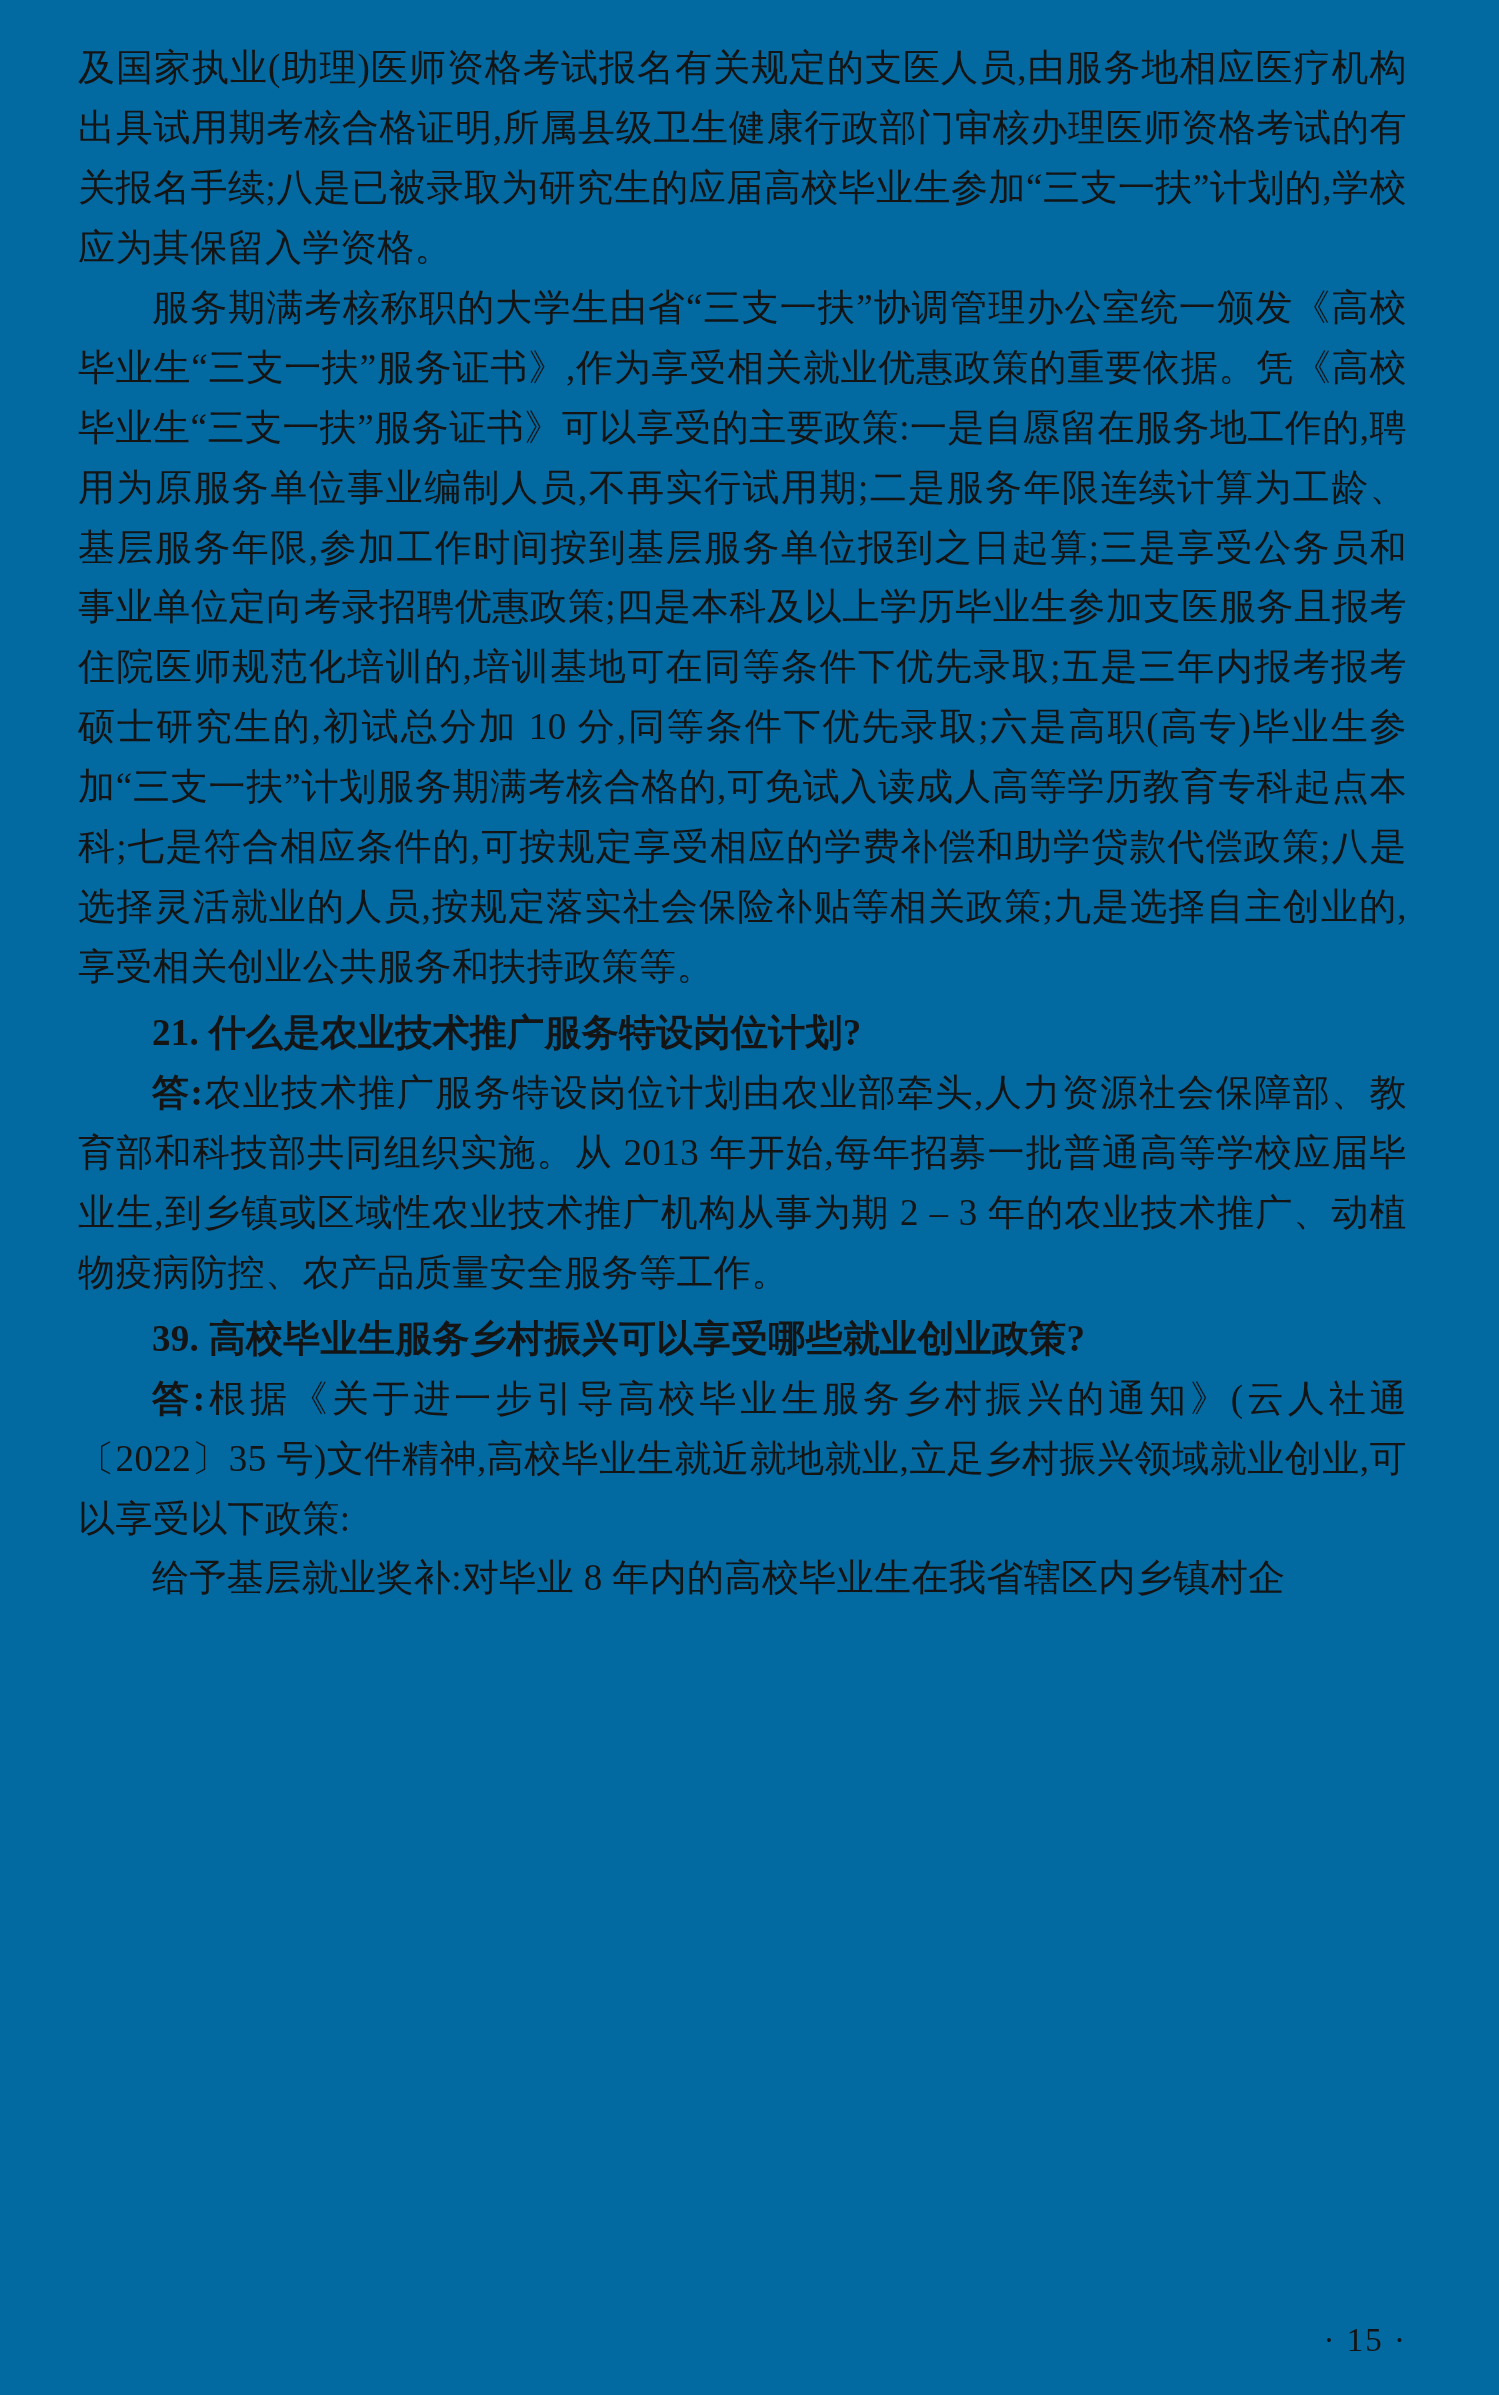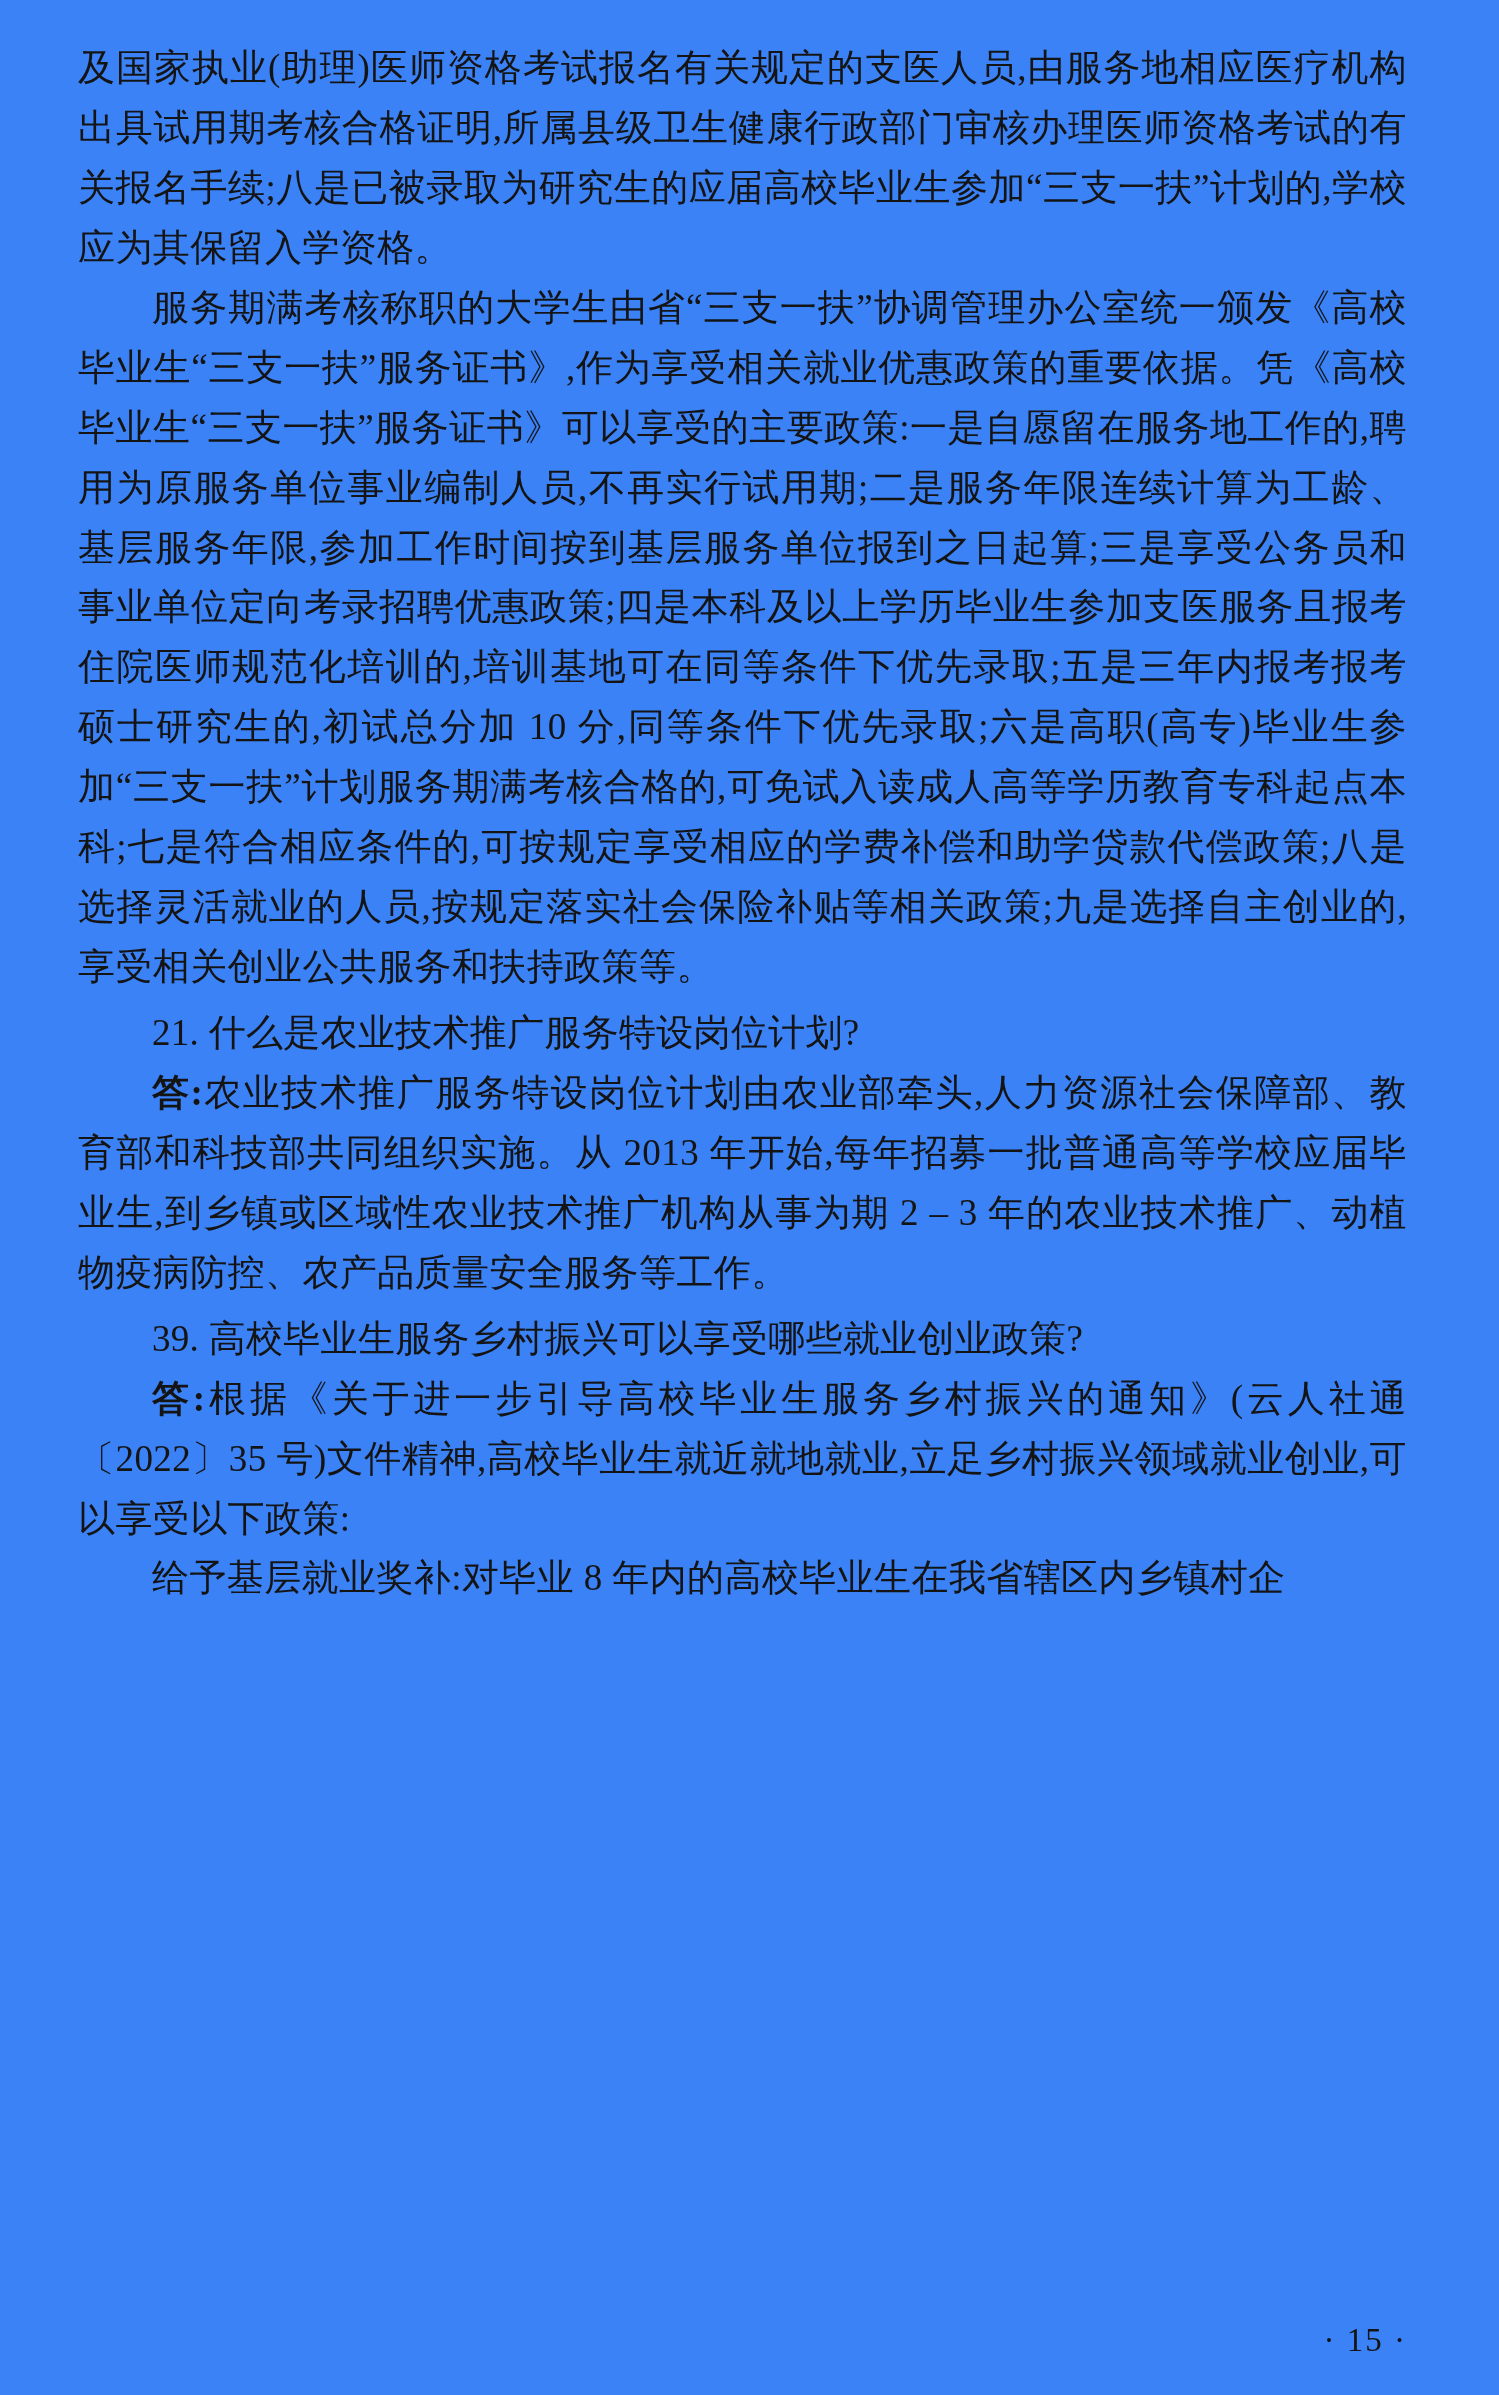--- a/index.html
+++ b/index.html
@@ -13,38 +13,38 @@
     font-family: "Liberation Serif", "DejaVu Serif", serif;
     color: #1a1a1a;
     overflow: hidden;
   }
   .page {
     position: relative;
     width: 1499px;
     height: 2395px;
     box-sizing: border-box;
     padding: 38px 92px 0 78px;
-    background: #3b82f6;
+    background: #0369a1;
   }
   .body-text {
     font-size: 37px;
     line-height: 1.62;
     text-align: justify;
     text-justify: inter-ideograph;
     letter-spacing: 0.4px;
     color: #141414;
   }
   p {
     margin: 0 0 0 0;
   }
   .indent {
     text-indent: 2em;
   }
   .heading {
-    font-weight: normal;
+    font-weight: bold;
     font-size: 37px;
     line-height: 1.62;
     text-indent: 2em;
     margin-top: 6px;
     letter-spacing: 0.3px;
   }
   .answer-lead {
     font-weight: bold;
   }
   .para-gap {

